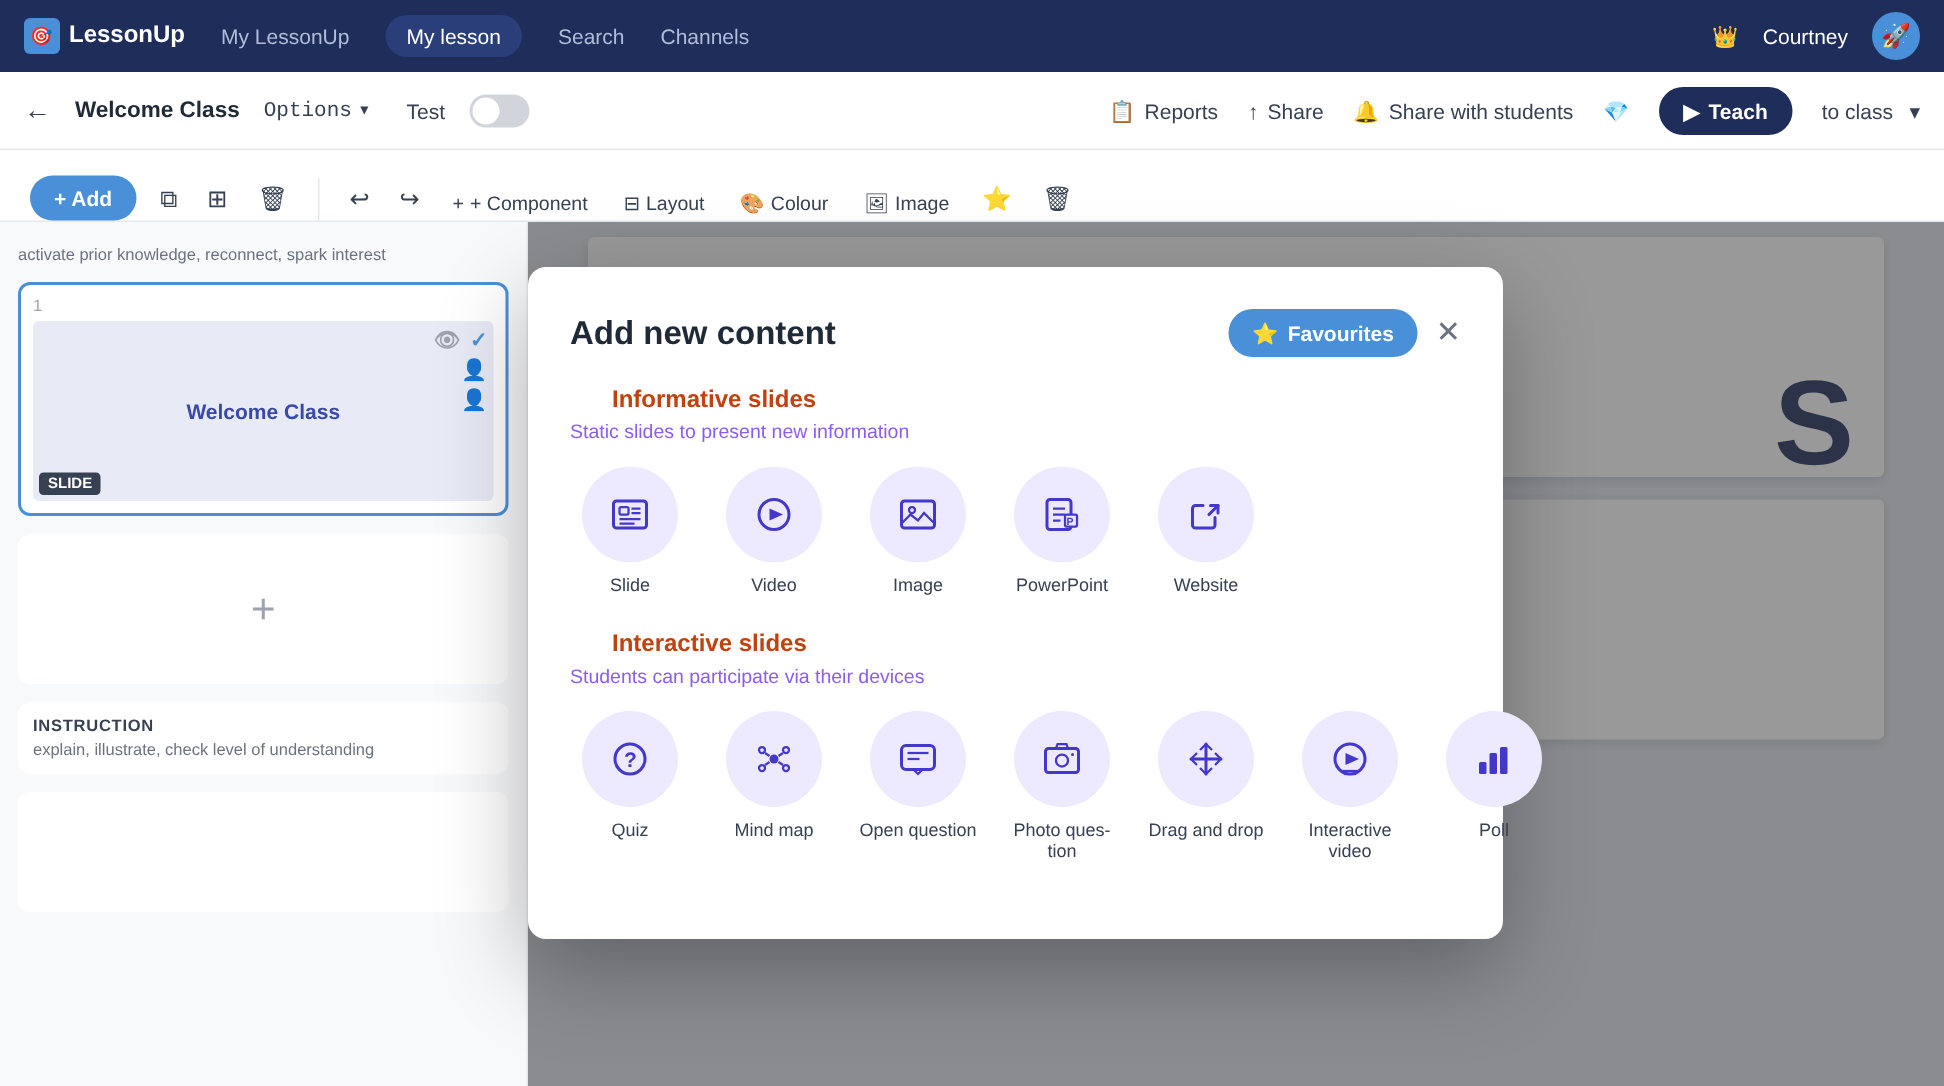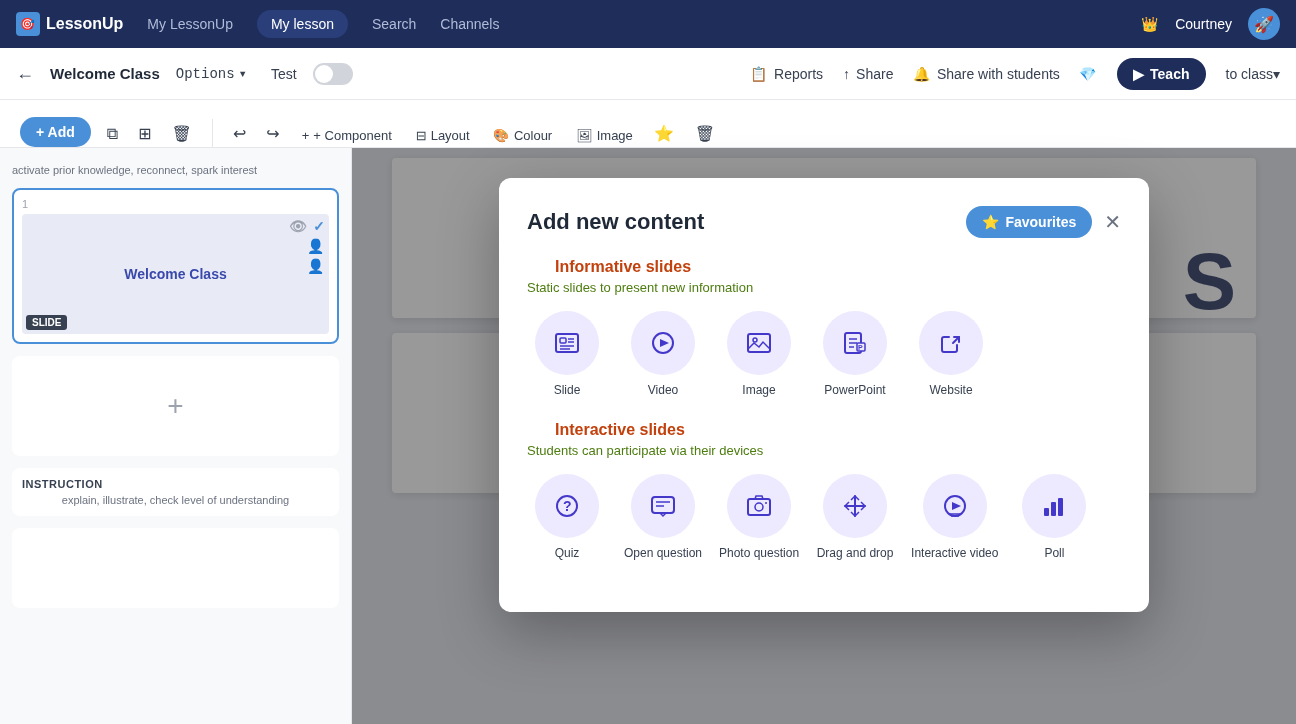--- a/index.html
+++ b/index.html
@@ -156,21 +156,21 @@
       gap: 6px;
     }
     .to-class-btn {
       font-size: 14px;
       color: #374151;
       cursor: pointer;
       background: none;
       border: none;
       display: flex;
       align-items: center;
-      gap: 0;
+      gap: 11px;
     }
 
     
     .toolbar {
       background: white;
       height: 48px;
       display: flex;
       align-items: flex-end;
       padding: 0 20px;
       gap: 12px;
@@ -296,38 +296,36 @@
     .instruction-title {
       font-size: 11px;
       font-weight: 700;
       color: #374151;
       letter-spacing: 0.5px;
     }
     .instruction-text {
       font-size: 11px;
       color: #6b7280;
       margin-top: 4px;
-      text-align: center;
     }
 
     
     .content-area {
       flex: 1;
       background: #e8eaf0;
       position: relative;
     }
 
     
     .modal-overlay {
       position: absolute;
       top: 0; left: 0; right: 0; bottom: 0;
       background: rgba(0,0,0,0.4);
       display: flex;
       align-items: flex-start;
-      justify-content: center;
       padding-top: 30px;
       z-index: 100;
     }
     .modal {
       background: white;
       border-radius: 12px;
       padding: 28px;
       width: 650px;
       max-width: 95%;
       position: relative;
@@ -372,21 +370,21 @@
     }
     .section-title {
       font-size: 16px;
       font-weight: 700;
       color: #c2410c;
       margin-bottom: 4px;
       margin-left: 28px;
     }
     .section-subtitle {
       font-size: 13px;
-      color: #4d7c0f;
+      color: #8b5cf6;
       margin-bottom: 16px;
     }
     .items-grid {
       display: flex;
       gap: 16px;
       margin-bottom: 24px;
     }
     .item-card {
       display: flex;
       flex-direction: column;
@@ -657,20 +655,36 @@
             <div class="item-card">
               <div class="item-icon">
                 <svg width="28" height="28" viewBox="0 0 28 28" fill="none">
                   <circle cx="14" cy="14" r="10" stroke="#4338ca" stroke-width="2" fill="none"></circle>
                   <text x="10" y="19" font-size="14" fill="#4338ca" font-weight="bold">?</text>
                 </svg>
               </div>
               <span class="item-label">Quiz</span>
             </div>
 
+            <div class="item-card">
+              <div class="item-icon">
+                <svg width="28" height="28" viewBox="0 0 28 28" fill="none">
+                  <circle cx="14" cy="14" r="3" fill="#4338ca"></circle>
+                  <circle cx="6" cy="8" r="2" stroke="#4338ca" stroke-width="1.5" fill="none"></circle>
+                  <circle cx="22" cy="8" r="2" stroke="#4338ca" stroke-width="1.5" fill="none"></circle>
+                  <circle cx="6" cy="20" r="2" stroke="#4338ca" stroke-width="1.5" fill="none"></circle>
+                  <circle cx="22" cy="20" r="2" stroke="#4338ca" stroke-width="1.5" fill="none"></circle>
+                  <line x1="11" y1="12" x2="8" y2="10" stroke="#4338ca" stroke-width="1.5"></line>
+                  <line x1="17" y1="12" x2="20" y2="10" stroke="#4338ca" stroke-width="1.5"></line>
+                  <line x1="11" y1="16" x2="8" y2="18" stroke="#4338ca" stroke-width="1.5"></line>
+                  <line x1="17" y1="16" x2="20" y2="18" stroke="#4338ca" stroke-width="1.5"></line>
+                </svg>
+              </div>
+              <span class="item-label">Mind map</span>
+            </div>
 
             <div class="item-card">
               <div class="item-icon">
                 <svg width="28" height="28" viewBox="0 0 28 28" fill="none">
                   <rect x="3" y="5" width="22" height="16" rx="3" stroke="#4338ca" stroke-width="2" fill="none"></rect>
                   <line x1="7" y1="10" x2="21" y2="10" stroke="#4338ca" stroke-width="1.5"></line>
                   <line x1="7" y1="14" x2="15" y2="14" stroke="#4338ca" stroke-width="1.5"></line>
                   <path d="M11 21L14 24L17 21" stroke="#4338ca" stroke-width="1.5" fill="none"></path>
                 </svg>
               </div>

